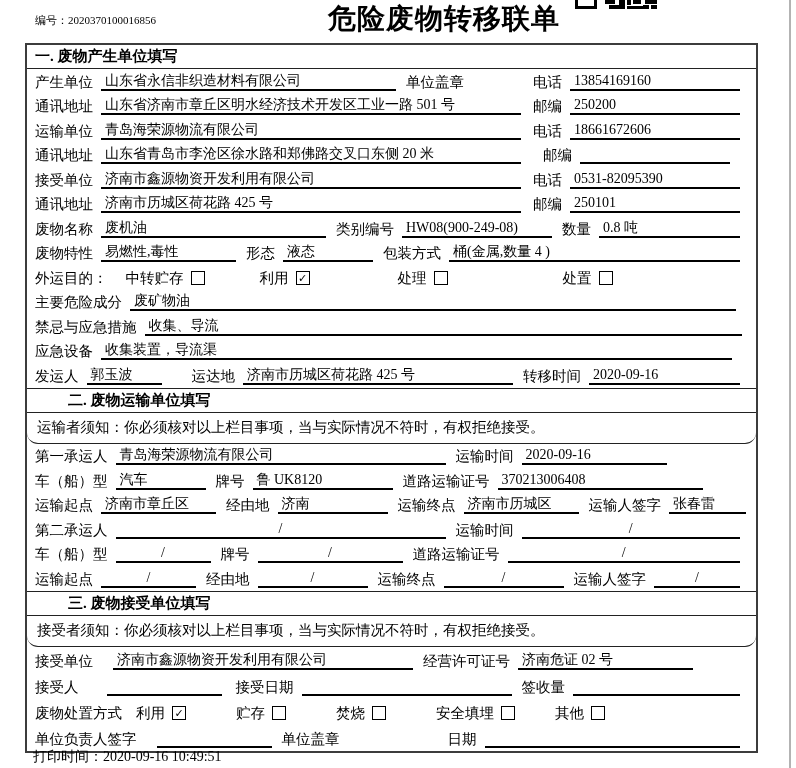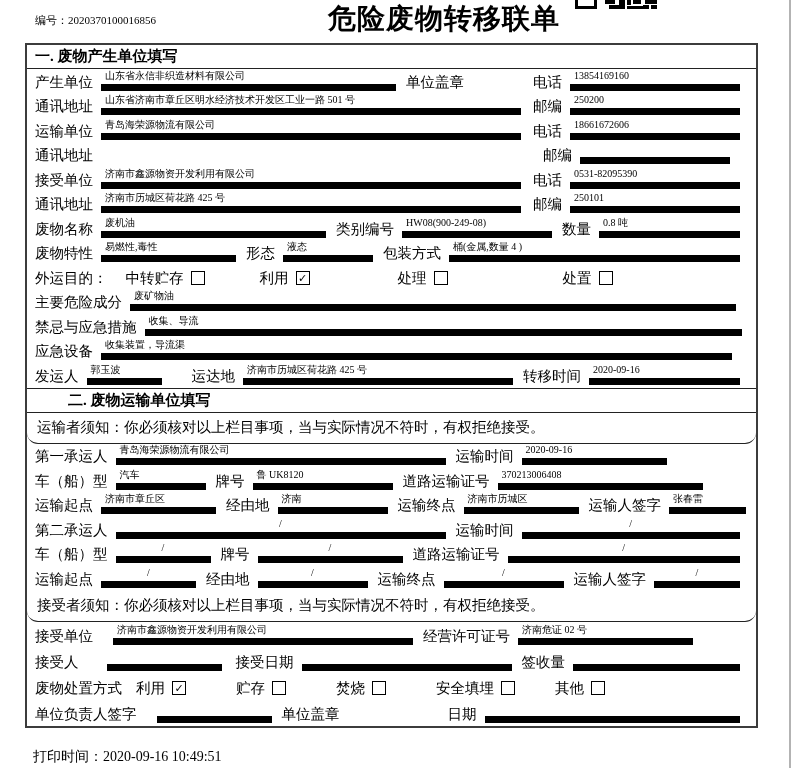--- a/index.html
+++ b/index.html
@@ -15,21 +15,21 @@
             border:2px solid #3c3c3c;background:#fff;}
   .sec-title{height:23px;line-height:22px;padding-left:8px;font-weight:bold;font-size:15px;
              border-bottom:1.5px solid #222;}
   .section + .section .sec-title{border-top:1.5px solid #222;padding-left:41px;}
   .sec-note{height:30px;line-height:29px;padding-left:10px;font-size:14.5px;
             border-bottom:1.5px solid #222;white-space:nowrap;border-radius:11px;}
   .row{display:flex;align-items:flex-end;height:24.5px;box-sizing:border-box;
        padding:0 6px 3px 8px;}
   .section:nth-child(3) .row{height:26px;}
   .lbl{font-size:14.5px;line-height:17px;white-space:nowrap;margin-right:8px;flex:0 0 auto;}
-  .val{border-bottom:7px solid #000000;font-size:10px;line-height:17px;min-height:17px;
+  .val{border-bottom:2px solid #000000;font-size:14px;line-height:17px;min-height:17px;
        padding:0 4px;margin-right:10px;white-space:nowrap;box-sizing:border-box;flex:0 0 auto;}
   .val.grow{flex:1 1 auto;}
   .val.ctr{text-align:center;}
   .spacer{flex:0 0 auto;}
   .spacer.grow{flex:1 1 auto;}
   .chk{display:flex;align-items:center;font-size:14.5px;line-height:17px;flex:0 0 auto;}
   .box{width:12px;height:12px;border:1.5px solid #000;margin-left:7px;display:flex;
        align-items:center;justify-content:center;font-size:11px;line-height:11px;
        font-weight:bold;font-family:"DejaVu Sans",sans-serif;}
   .print-time{position:absolute;left:33px;top:748px;font-size:14px;white-space:nowrap;}
@@ -82,20 +82,21 @@
         </div>
         <div class="row">
           <span class="lbl">运输单位</span>
           <span class="val" style="width: 420px;">青岛海荣源物流有限公司</span>
           <span class="spacer grow"></span>
           <span class="lbl">电话</span>
           <span class="val" style="width: 170px;">18661672606</span>
         </div>
         <div class="row">
           <span class="lbl">通讯地址</span>
+          <span class="val" style="width: 420px;">山东省青岛市李沧区徐水路和郑佛路交叉口东侧 20 米</span>
           <span class="spacer grow"></span>
           <span class="lbl">邮编</span>
           <span class="val" style="width: 150px; margin-right: 20px;"></span>
         </div>
         <div class="row">
           <span class="lbl">接受单位</span>
           <span class="val" style="width: 420px;">济南市鑫源物资开发利用有限公司</span>
           <span class="spacer grow"></span>
           <span class="lbl">电话</span>
           <span class="val" style="width: 170px;">0531-82095390</span>
@@ -211,20 +212,21 @@
           <span class="val ctr" style="width: 95px;">/</span>
           <span class="lbl">经由地</span>
           <span class="val ctr" style="width: 110px;">/</span>
           <span class="lbl">运输终点</span>
           <span class="val ctr" style="width: 120px;">/</span>
           <span class="lbl">运输人签字</span>
           <span class="val grow ctr">/</span>
         </div>
       </div>
       <div class="section">
+        <div class="sec-title">三. 废物接受单位填写</div>
         <div class="sec-note">接受者须知：你必须核对以上栏目事项，当与实际情况不符时，有权拒绝接受。</div>
         <div class="row">
           <span class="lbl">接受单位</span>
           <span class="val" style="width: 300px; margin-left: 12px;">济南市鑫源物资开发利用有限公司</span>
           <span class="lbl">经营许可证号</span>
           <span class="val" style="width: 175px;">济南危证 02 号</span>
           <span class="spacer grow"></span>
         </div>
         <div class="row">
           <span class="lbl">接受人</span>

